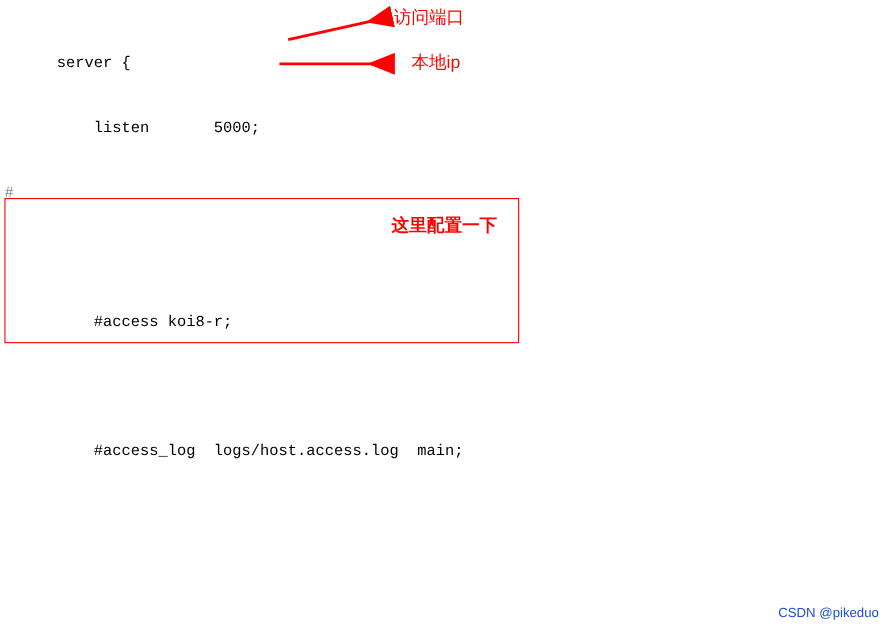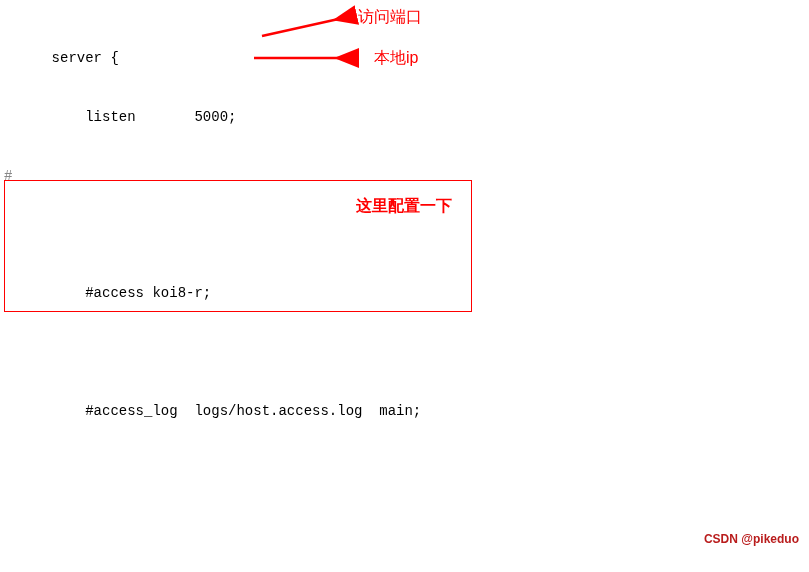--- a/index.html
+++ b/index.html
@@ -43,25 +43,24 @@
       white-space: nowrap;
     }
     .highlight-box {
       position: absolute;
       border: 1px solid #ff0000;
       pointer-events: none;
     }
     .watermark {
       position: absolute;
       right: 10px;
-      bottom: 24px;
-      color: #b91c1c;
+      bottom: 6px;
+      color: #1d4ed8;
       font-family: sans-serif;
       font-size: 12px;
-      font-weight: bold;
     }
     svg.arrow {
       position: absolute;
       pointer-events: none;
       overflow: visible;
     }
   </style>
 </head>
 <body>
 

